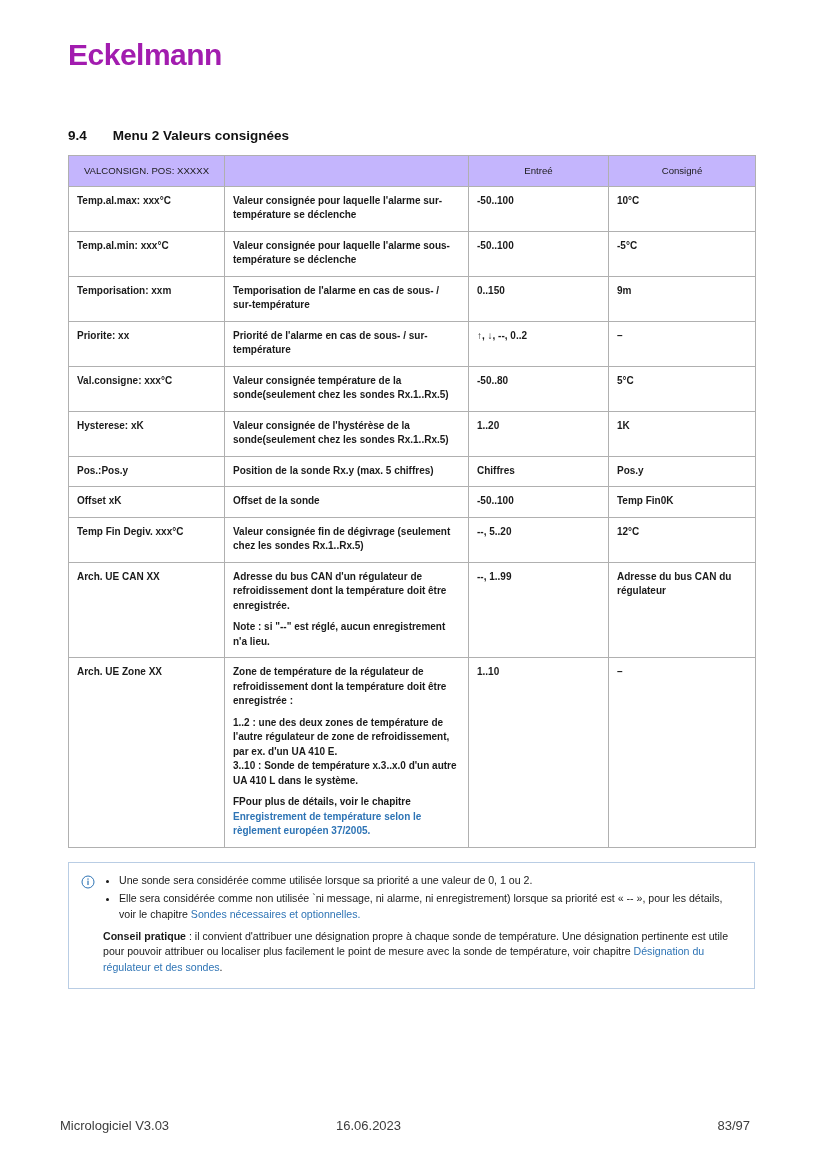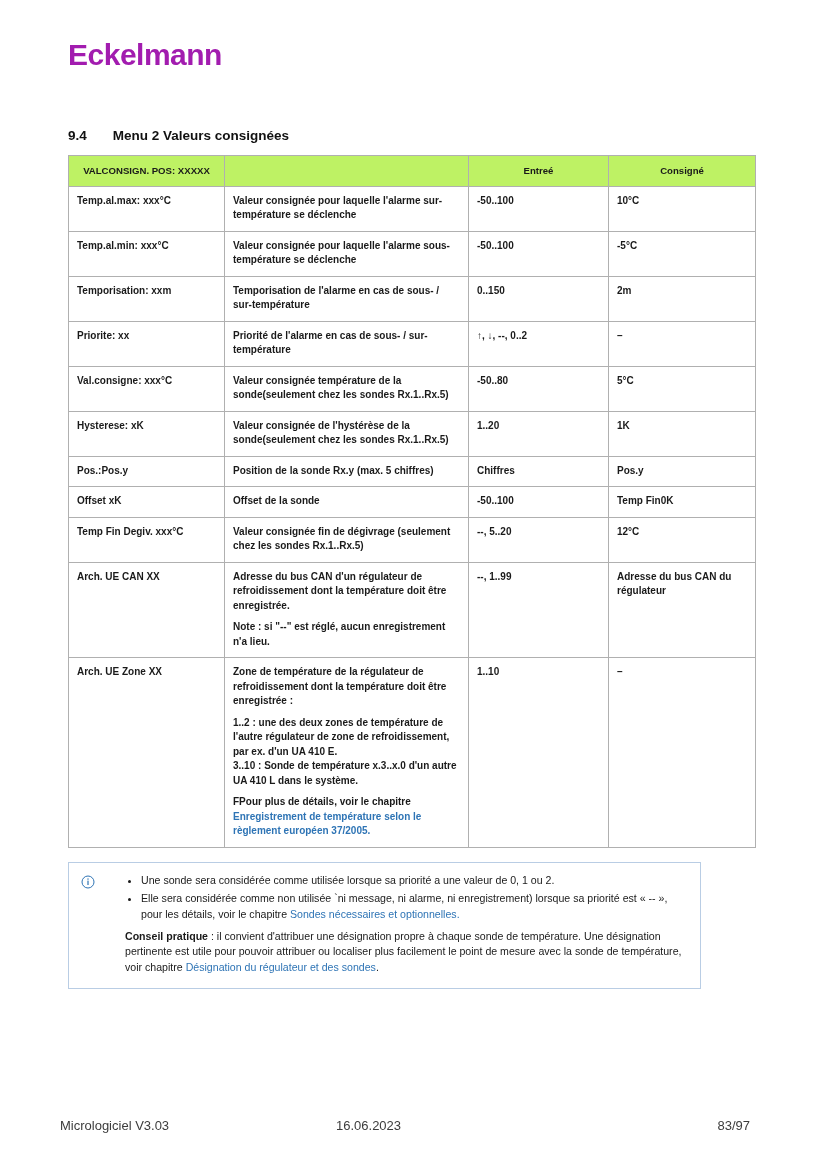--- a/index.html
+++ b/index.html
@@ -53,44 +53,44 @@
   table.spec th, table.spec td {
     border: 1px solid #b0b0b0;
     vertical-align: top;
     padding: 7px 8px 8px 8px;
     font-size: 10px;
     line-height: 1.45;
     color: #1a1a1a;
     font-weight: bold;
   }
   table.spec thead th {
-    background: #bef264;
-    font-weight: bold;
+    background: #c4b5fd;
+    font-weight: normal;
     font-size: 9.6px;
     padding-top: 8px;
     padding-bottom: 8px;
   }
   col.c1 { width: 156px; }
   col.c2 { width: 244px; }
   col.c3 { width: 140px; }
   col.c4 { width: 147px; }
   .cellpara { margin: 0 0 7px 0; }
   .cellpara:last-child { margin-bottom: 0; }
   .link {
     color: #2e74b5;
     text-decoration: none;
   }
   .note-box {
     margin-top: 14px;
     border: 1px solid #b9cde4;
     background: #ffffff;
     padding: 10px 12px 12px 12px;
     display: flex;
-    gap: 28px;
-    width: 633px;
+    gap: 6px;
+    width: 687px;
   }
   .note-icon {
     flex: 0 0 auto;
     width: 16px;
     padding-top: 2px;
     color: #2e74b5;
   }
   .note-body {
     font-size: 10.6px;
     line-height: 1.5;
@@ -161,21 +161,21 @@
             </td>
           <td>-50..100</td>
           <td>-5°C</td>
         </tr>
         <tr>
           <td>Temporisation: xxm</td>
           <td>
               <p class="cellpara">Temporisation de l'alarme en cas de sous- / sur-température</p>
             </td>
           <td>0..150</td>
-          <td>2m</td>
+          <td>9m</td>
         </tr>
         <tr>
           <td>Priorite: xx</td>
           <td>
               <p class="cellpara">Priorité de l'alarme en cas de sous- / sur-température</p>
             </td>
           <td>↑, ↓, --, 0..2</td>
           <td>–</td>
         </tr>
         <tr>

